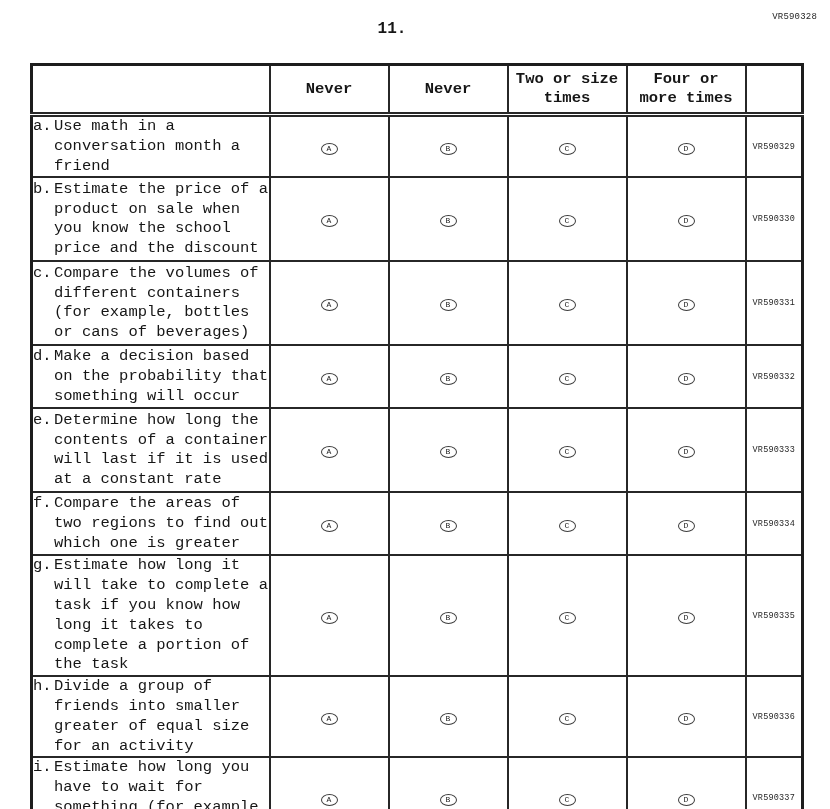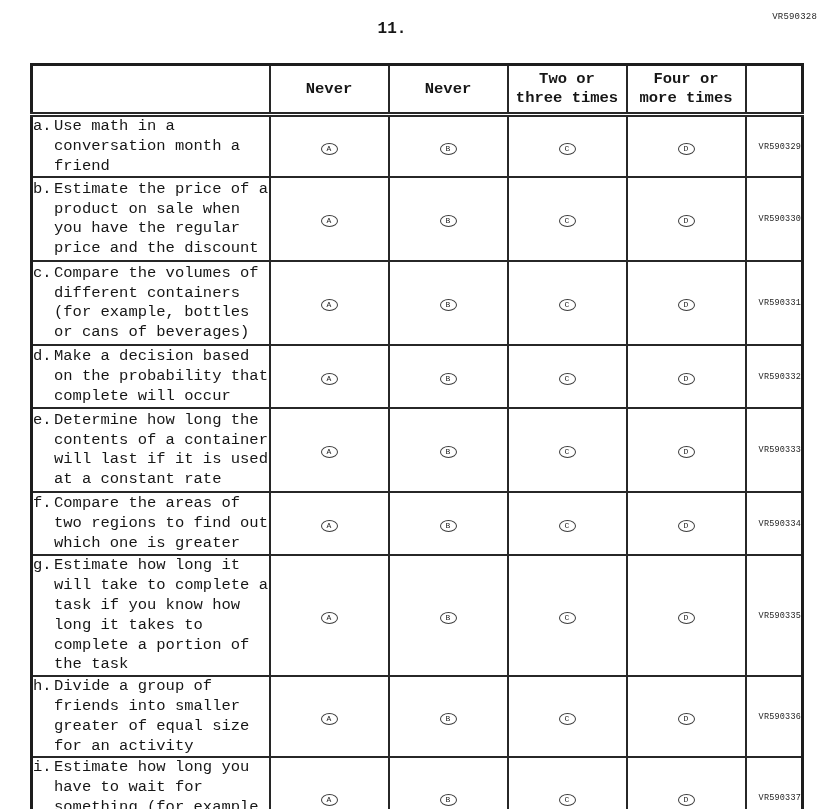--- a/index.html
+++ b/index.html
@@ -100,21 +100,21 @@
     height: 12px;
     border: 1.2px solid #3c3c3c;
     border-radius: 50%;
     font-size: 8px;
     line-height: 1;
     color: #222222;
     cursor: pointer;
     box-sizing: border-box;
   }
   .code-cell {
-    text-align: right;
+    text-align: center;
     vertical-align: middle;
     font-size: 8.5px;
     letter-spacing: 0.2px;
     color: #262626;
   }
 </style>
 </head>
 <body>
 
 <div class="page">
@@ -132,21 +132,21 @@
         <col class="c-opt">
         <col class="c-opt">
         <col class="c-opt">
         <col class="c-code">
     </colgroup>
     <thead>
       <tr>
         <th></th>
         <th>Never</th>
         <th>Never</th>
-        <th>Two or three times</th>
+        <th>Two or size times</th>
         <th>Four or more times</th>
         <th></th>
       </tr>
     </thead>
     <tbody id="rows-body">
   <tr>
     <td class="stem-cell">
       <div class="stem">
         <span class="stem-letter">a.</span>
         <span class="stem-text">Use math in a conversation month a friend</span>
@@ -156,21 +156,21 @@
     <td class="opt-cell"><span class="bubble">B</span></td>
     <td class="opt-cell"><span class="bubble">C</span></td>
     <td class="opt-cell"><span class="bubble">D</span></td>
     <td class="code-cell">VR590329</td>
   </tr>
 
   <tr>
     <td class="stem-cell">
       <div class="stem">
         <span class="stem-letter">b.</span>
-        <span class="stem-text">Estimate the price of a product on sale when you have the regular price and the discount</span>
+        <span class="stem-text">Estimate the price of a product on sale when you know the school price and the discount</span>
       </div>
     </td>
     <td class="opt-cell"><span class="bubble">A</span></td>
     <td class="opt-cell"><span class="bubble">B</span></td>
     <td class="opt-cell"><span class="bubble">C</span></td>
     <td class="opt-cell"><span class="bubble">D</span></td>
     <td class="code-cell">VR590330</td>
   </tr>
 
   <tr>
@@ -184,21 +184,21 @@
     <td class="opt-cell"><span class="bubble">B</span></td>
     <td class="opt-cell"><span class="bubble">C</span></td>
     <td class="opt-cell"><span class="bubble">D</span></td>
     <td class="code-cell">VR590331</td>
   </tr>
 
   <tr>
     <td class="stem-cell">
       <div class="stem">
         <span class="stem-letter">d.</span>
-        <span class="stem-text">Make a decision based on the probability that complete will occur</span>
+        <span class="stem-text">Make a decision based on the probability that something will occur</span>
       </div>
     </td>
     <td class="opt-cell"><span class="bubble">A</span></td>
     <td class="opt-cell"><span class="bubble">B</span></td>
     <td class="opt-cell"><span class="bubble">C</span></td>
     <td class="opt-cell"><span class="bubble">D</span></td>
     <td class="code-cell">VR590332</td>
   </tr>
 
   <tr>

